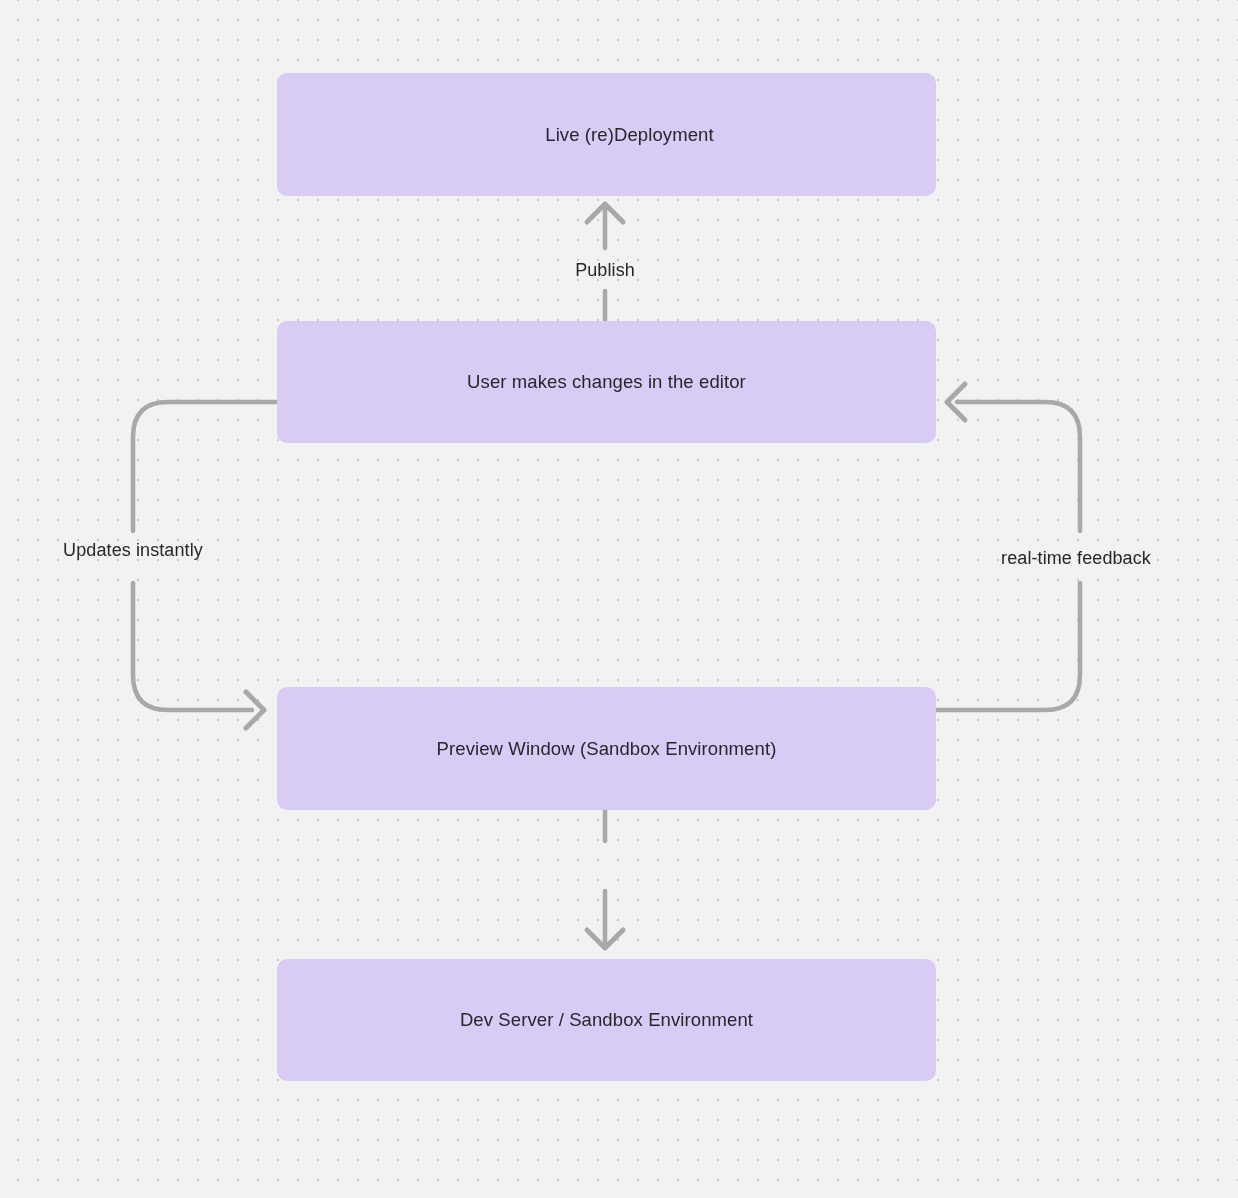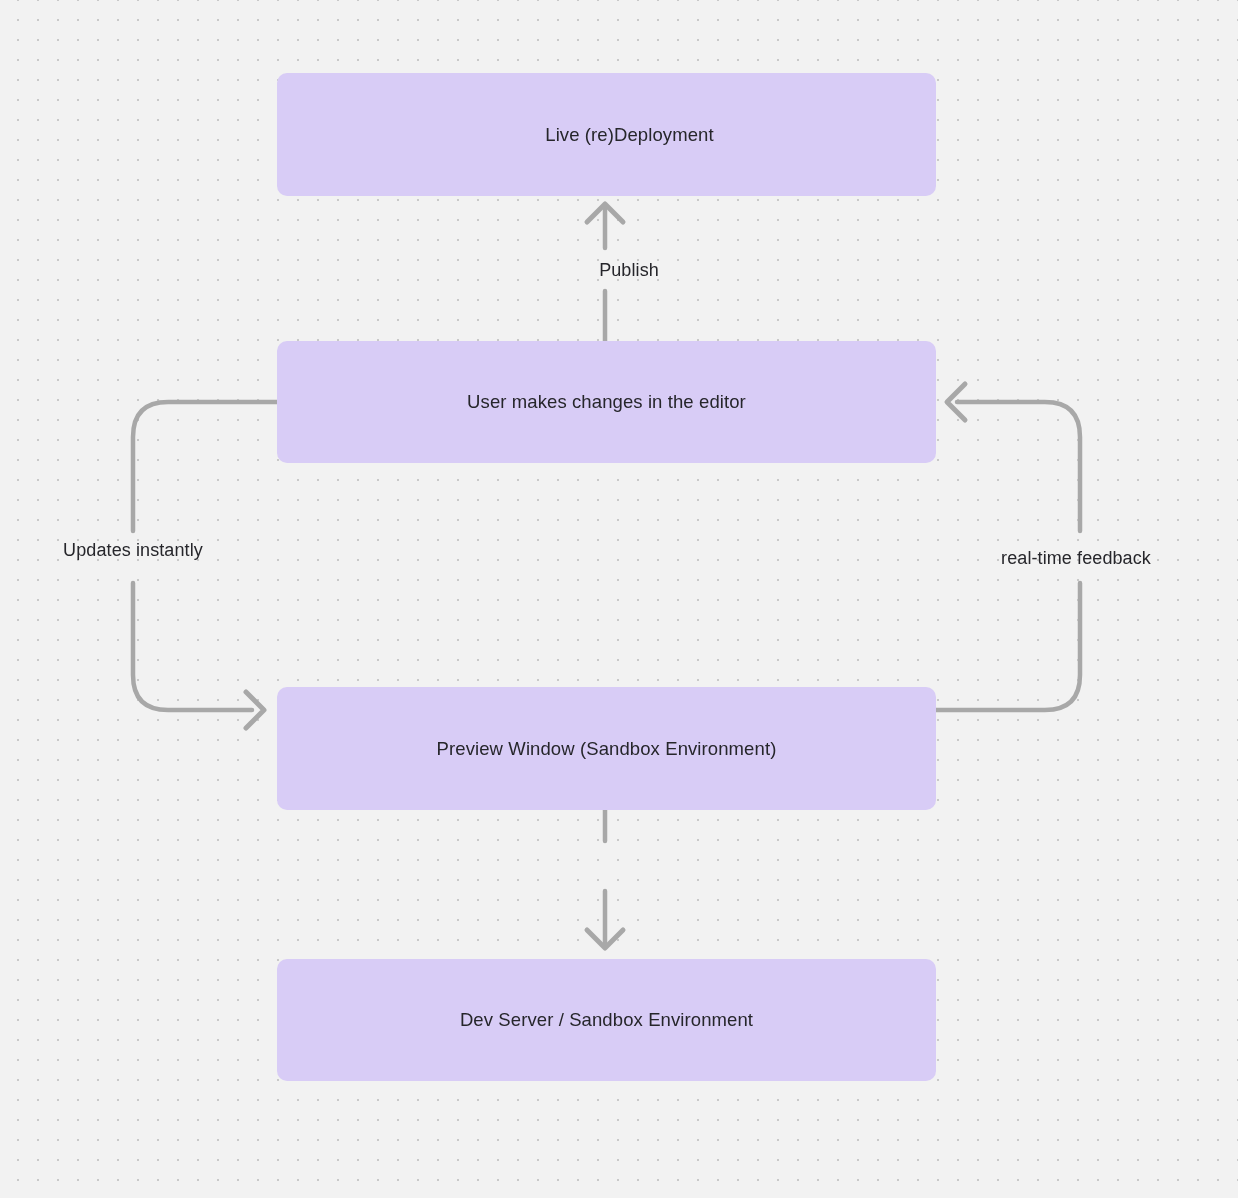--- a/index.html
+++ b/index.html
@@ -22,24 +22,24 @@
     background:#d8ccf6;border-radius:10px;
     display:flex;align-items:center;justify-content:center;
     font-size:18.5px;color:#26262b;letter-spacing:.1px;
     box-sizing:border-box;
   }
   .edge-label{
     position:absolute;transform:translate(-50%,-50%);
     font-size:18px;color:#26262b;white-space:nowrap;letter-spacing:.1px;
   }
   #node-live{top:73px;height:123px;padding-left:46px;}
-  #node-user{top:341px;}
+  #node-user{top:321px;}
   #node-preview{top:687px;height:123px;}
   #node-dev{top:959px;}
-  #label-publish{left:605px;top:270px;margin-left:24px;}
+  #label-publish{left:605px;top:270px;}
   #label-updates{left:133px;top:550px;text-align:right;}
   #label-realtime{left:1076px;top:558px;}
   #label-spunup{left:605px;top:866px;}
 </style>
 </head>
 <body>
 
 <div class="canvas">
 
   <svg class="wires" viewBox="0 0 1238 1198" aria-hidden="true">

